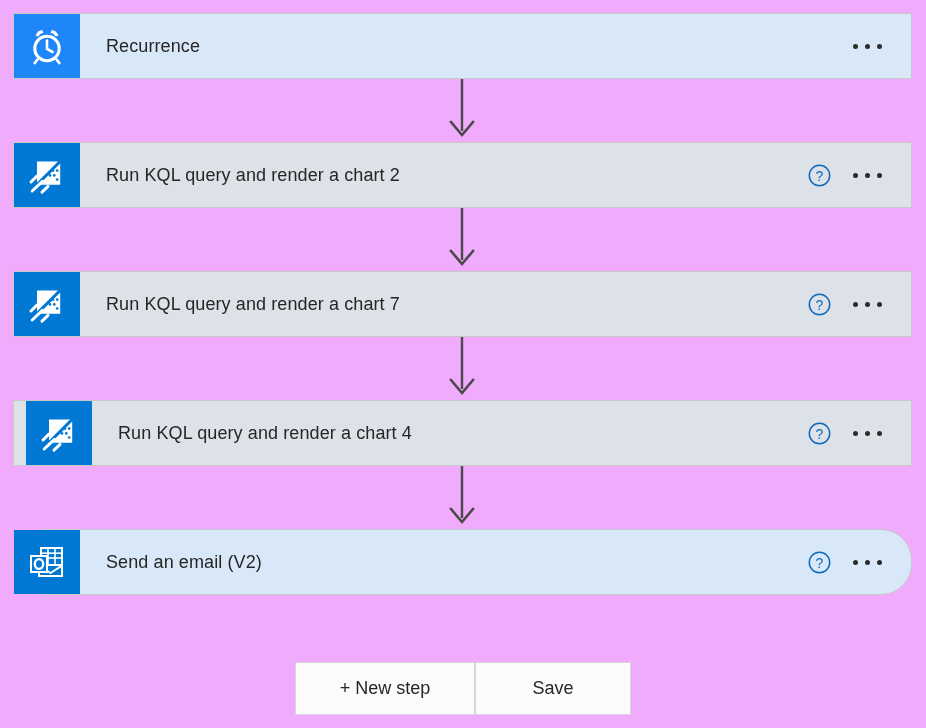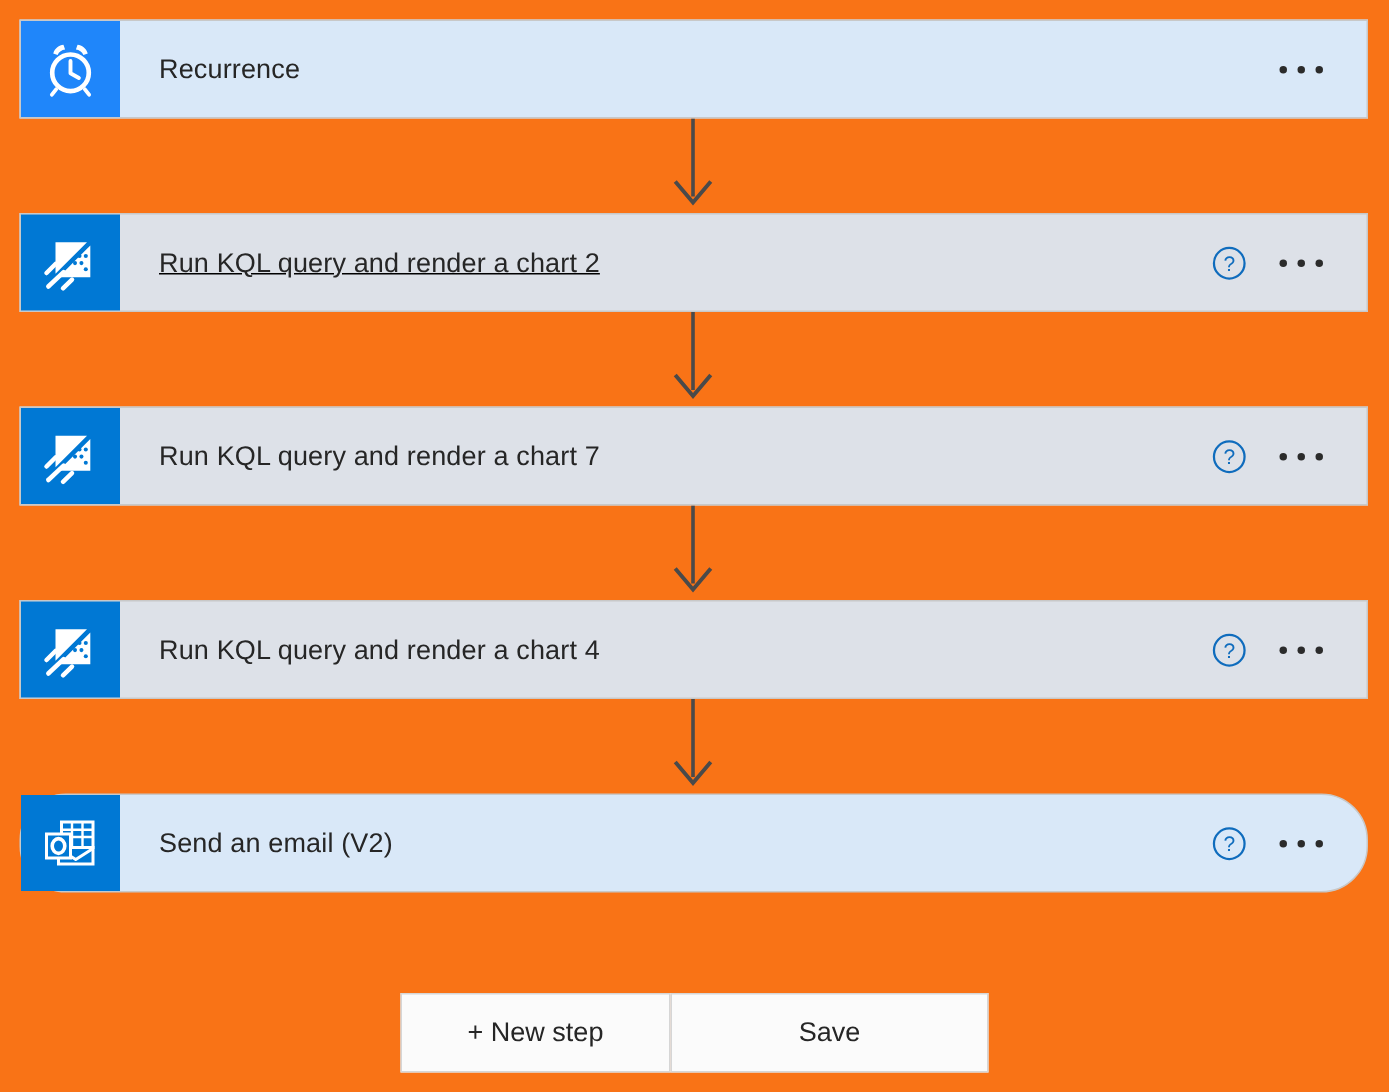--- a/index.html
+++ b/index.html
@@ -7,21 +7,21 @@
   html, body {
     margin: 0;
     padding: 0;
     background: #f6f6f6;
     font-family: "Liberation Sans", sans-serif;
   }
   #canvas {
     position: relative;
     width: 926px;
     height: 728px;
-    background: #f97316;
+    background: #f0abfc;
     overflow: hidden;
   }
 
   
   .step-card {
     position: absolute;
     left: 13px;
     width: 899px;
     height: 66px;
     display: flex;
@@ -116,21 +116,21 @@
     color: #262626;
     font-family: "Liberation Sans", sans-serif;
     font-size: 18px;
     display: flex;
     align-items: center;
     justify-content: center;
     cursor: pointer;
     padding: 0 20px;
   }
   .btn-new-step { width: 180px; }
-  .btn-save { width: 212px; text-align: center; }
+  .btn-save { width: 156px; text-align: center; }
 </style>
 </head>
 <body>
 
 <div id="canvas">
 
   <div class="step-card theme-blue" style="top:13px;">
     <div class="icon-tile tile-bright">
       <svg width="38" height="38" viewBox="0 0 38 38" aria-hidden="true">
 
@@ -155,21 +155,21 @@
     </div>
   </div>
 
   <div class="connector" style="top:79px;">
     <svg width="30" height="63" viewBox="0 0 30 63" aria-hidden="true">
       <line x1="15" y1="0" x2="15" y2="52" stroke="#4a4a4a" stroke-width="2.4"></line>
       <path d="M4 43 L15 56 L26 43" fill="none" stroke="#4a4a4a" stroke-width="2.6" stroke-linecap="square" stroke-linejoin="miter"></path>
     </svg>
   </div>
 
-  <div class="step-card theme-gray" style="top:142px;text-decoration:underline;">
+  <div class="step-card theme-gray" style="top:142px;">
     <div class="icon-tile tile-azure">
       <svg width="40" height="40" viewBox="0 0 40 40" aria-hidden="true">
 
         <path d="M10.0 6.5 L31.0 6.5 L10.0 27.5 Z" fill="#ffffff"></path>
 
         <path d="M33.2 8.6 L33.2 29.8 L12.0 29.8 Z" fill="#ffffff"></path>
 
         <circle cx="26.0" cy="15.6" r="1.35" fill="#0078d4"></circle>
         <circle cx="30.2" cy="15.6" r="1.35" fill="#0078d4"></circle>
         <circle cx="23.0" cy="20.4" r="1.35" fill="#0078d4"></circle>
@@ -238,21 +238,21 @@
     </div>
   </div>
 
   <div class="connector" style="top:337px;">
     <svg width="30" height="63" viewBox="0 0 30 63" aria-hidden="true">
       <line x1="15" y1="0" x2="15" y2="52" stroke="#4a4a4a" stroke-width="2.4"></line>
       <path d="M4 43 L15 56 L26 43" fill="none" stroke="#4a4a4a" stroke-width="2.6" stroke-linecap="square" stroke-linejoin="miter"></path>
     </svg>
   </div>
 
-  <div class="step-card theme-gray" style="top:400px;">
+  <div class="step-card theme-gray" style="top:400px;padding-left:12px;">
     <div class="icon-tile tile-azure">
       <svg width="40" height="40" viewBox="0 0 40 40" aria-hidden="true">
         <path d="M10.0 6.5 L31.0 6.5 L10.0 27.5 Z" fill="#ffffff"></path>
         <path d="M33.2 8.6 L33.2 29.8 L12.0 29.8 Z" fill="#ffffff"></path>
         <circle cx="26.0" cy="15.6" r="1.35" fill="#0078d4"></circle>
         <circle cx="30.2" cy="15.6" r="1.35" fill="#0078d4"></circle>
         <circle cx="23.0" cy="20.4" r="1.35" fill="#0078d4"></circle>
         <circle cx="27.3" cy="20.4" r="1.35" fill="#0078d4"></circle>
         <circle cx="30.2" cy="24.5" r="1.35" fill="#0078d4"></circle>
         <path d="M33.6 6.1 L9.2 30.5" stroke="#0078d4" stroke-width="2.0"></path>

